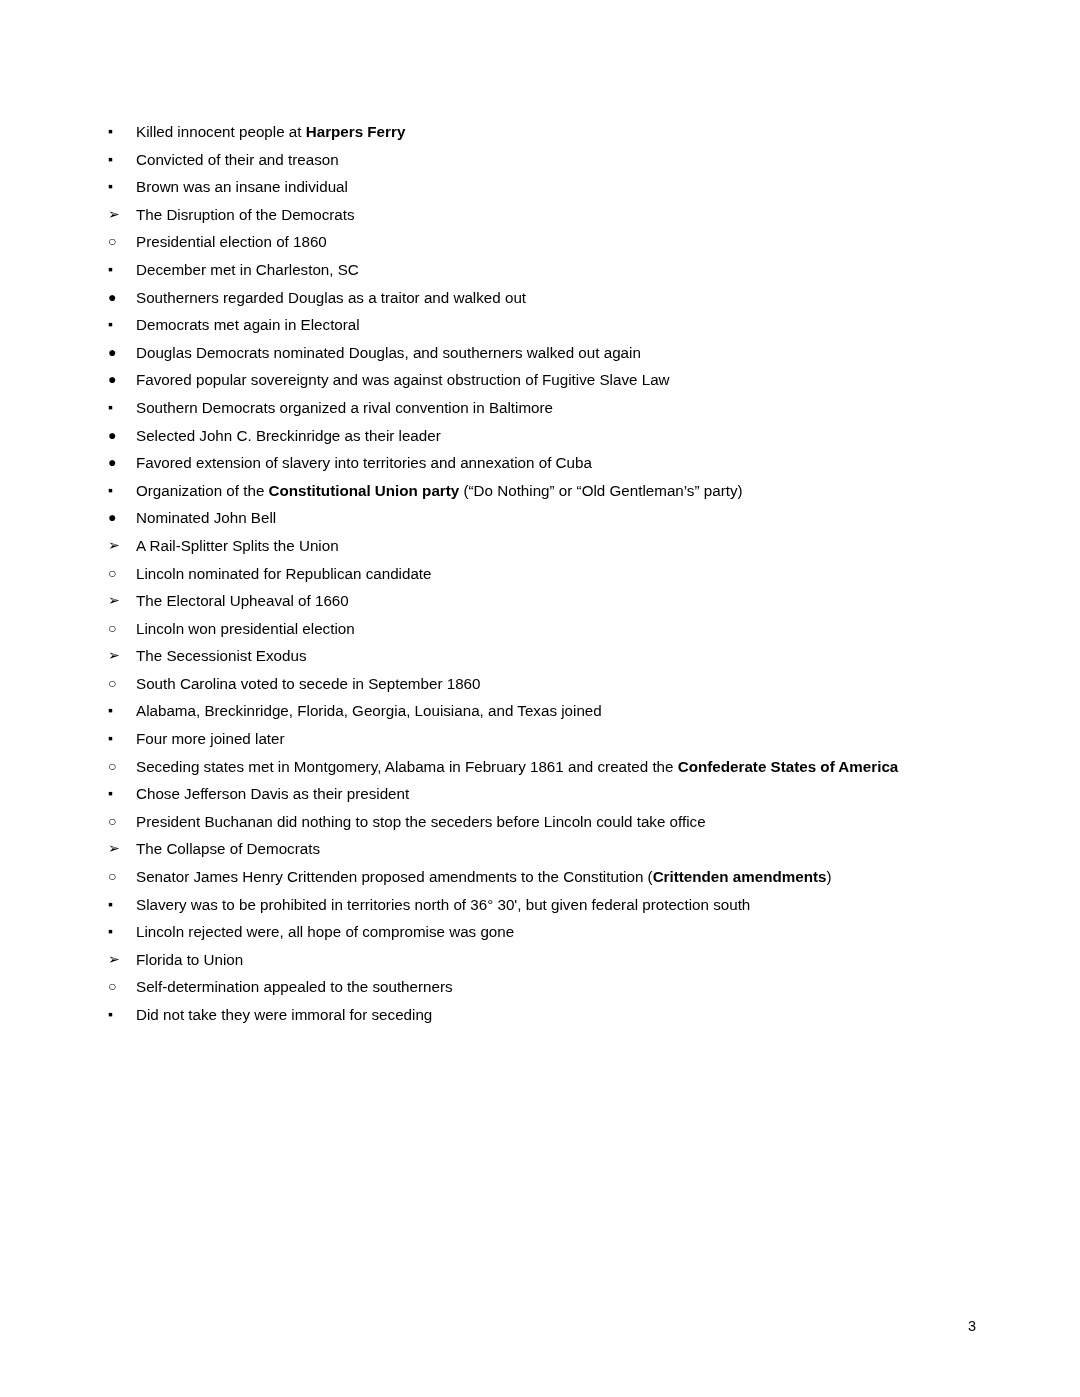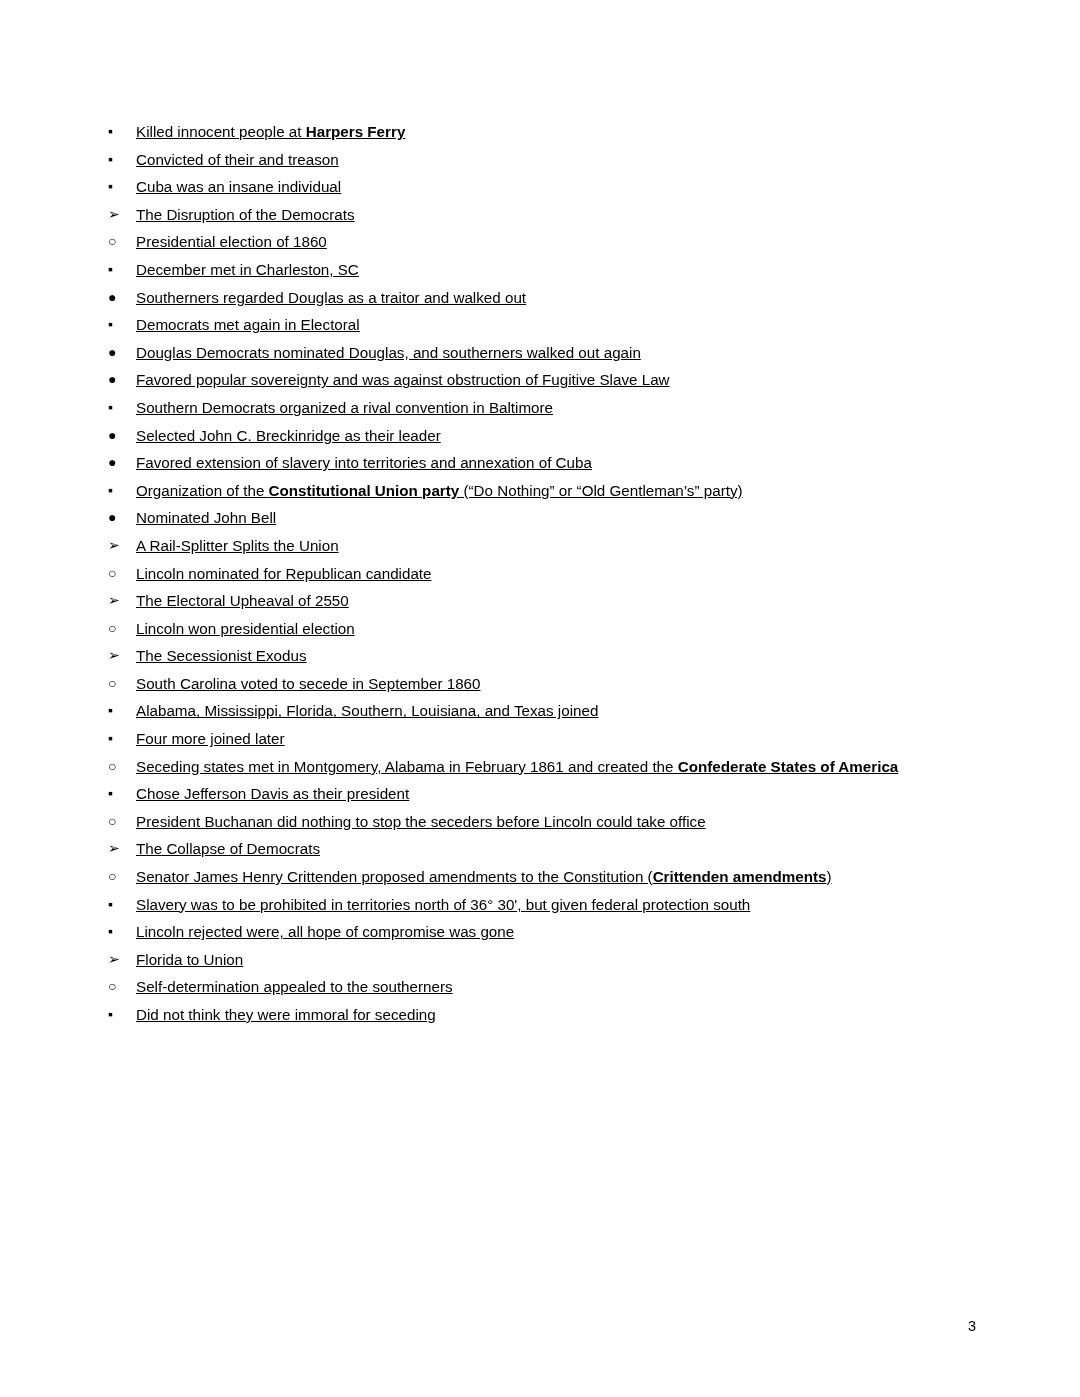--- a/index.html
+++ b/index.html
@@ -73,21 +73,20 @@
     font-size: 11px;
     left: 11px;
     top: 0px;
   }
   .nest2 { margin-left: 62px; }
   .nest3 { margin-left: 66px; }
   .nest4 { margin-left: 66px; }
 
   .txt {
     display: block;
-    text-decoration: underline;
   }
   .txt b {
     font-weight: bold;
   }
   .page-number {
     position: absolute;
     right: 104px;
     bottom: 62px;
     font-size: 14.5px;
     line-height: 18px;
@@ -108,21 +107,21 @@
         </li>
         <li class="item lvl3">
           <span class="row">
             <span class="marker">▪</span>
             <span class="txt">Convicted of their and treason</span>
           </span>
         </li>
         <li class="item lvl3">
           <span class="row">
             <span class="marker">▪</span>
-            <span class="txt">Cuba was an insane individual</span>
+            <span class="txt">Brown was an insane individual</span>
           </span>
         </li>
       </ul>
       <li class="item lvl1">
         <span class="row">
           <span class="marker">➢</span>
           <span class="txt">The Disruption of the Democrats</span>
         </span>
         <ul class="nest2">
           <li class="item lvl2">
@@ -213,21 +212,21 @@
             <span class="row">
               <span class="marker">○</span>
               <span class="txt">Lincoln nominated for Republican candidate</span>
             </span>
           </li>
         </ul>
       </li>
       <li class="item lvl1">
         <span class="row">
           <span class="marker">➢</span>
-          <span class="txt">The Electoral Upheaval of 2550</span>
+          <span class="txt">The Electoral Upheaval of 1660</span>
         </span>
         <ul class="nest2">
           <li class="item lvl2">
             <span class="row">
               <span class="marker">○</span>
               <span class="txt">Lincoln won presidential election</span>
             </span>
           </li>
         </ul>
       </li>
@@ -239,21 +238,21 @@
         <ul class="nest2">
           <li class="item lvl2">
             <span class="row">
               <span class="marker">○</span>
               <span class="txt">South Carolina voted to secede in September 1860</span>
             </span>
             <ul class="nest3">
               <li class="item lvl3">
                 <span class="row">
                   <span class="marker">▪</span>
-                  <span class="txt">Alabama, Mississippi, Florida, Southern, Louisiana, and Texas joined</span>
+                  <span class="txt">Alabama, Breckinridge, Florida, Georgia, Louisiana, and Texas joined</span>
                 </span>
               </li>
               <li class="item lvl3">
                 <span class="row">
                   <span class="marker">▪</span>
                   <span class="txt">Four more joined later</span>
                 </span>
               </li>
             </ul>
           </li>
@@ -315,21 +314,21 @@
         <ul class="nest2">
           <li class="item lvl2">
             <span class="row">
               <span class="marker">○</span>
               <span class="txt">Self-determination appealed to the southerners</span>
             </span>
             <ul class="nest3">
               <li class="item lvl3">
                 <span class="row">
                   <span class="marker">▪</span>
-                  <span class="txt">Did not think they were immoral for seceding</span>
+                  <span class="txt">Did not take they were immoral for seceding</span>
                 </span>
               </li>
             </ul>
           </li>
         </ul>
       </li>
     </ul>
   <div class="page-number">3</div>
 </div>
 

